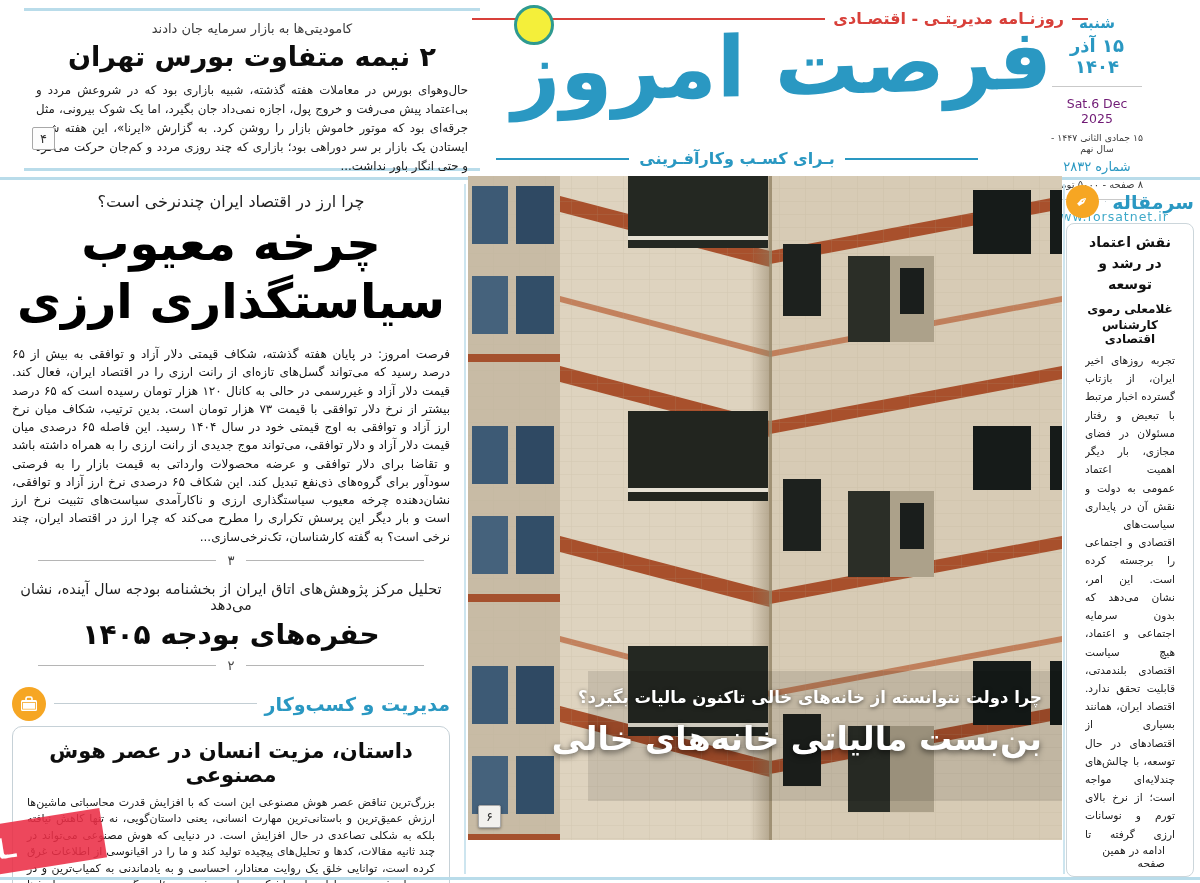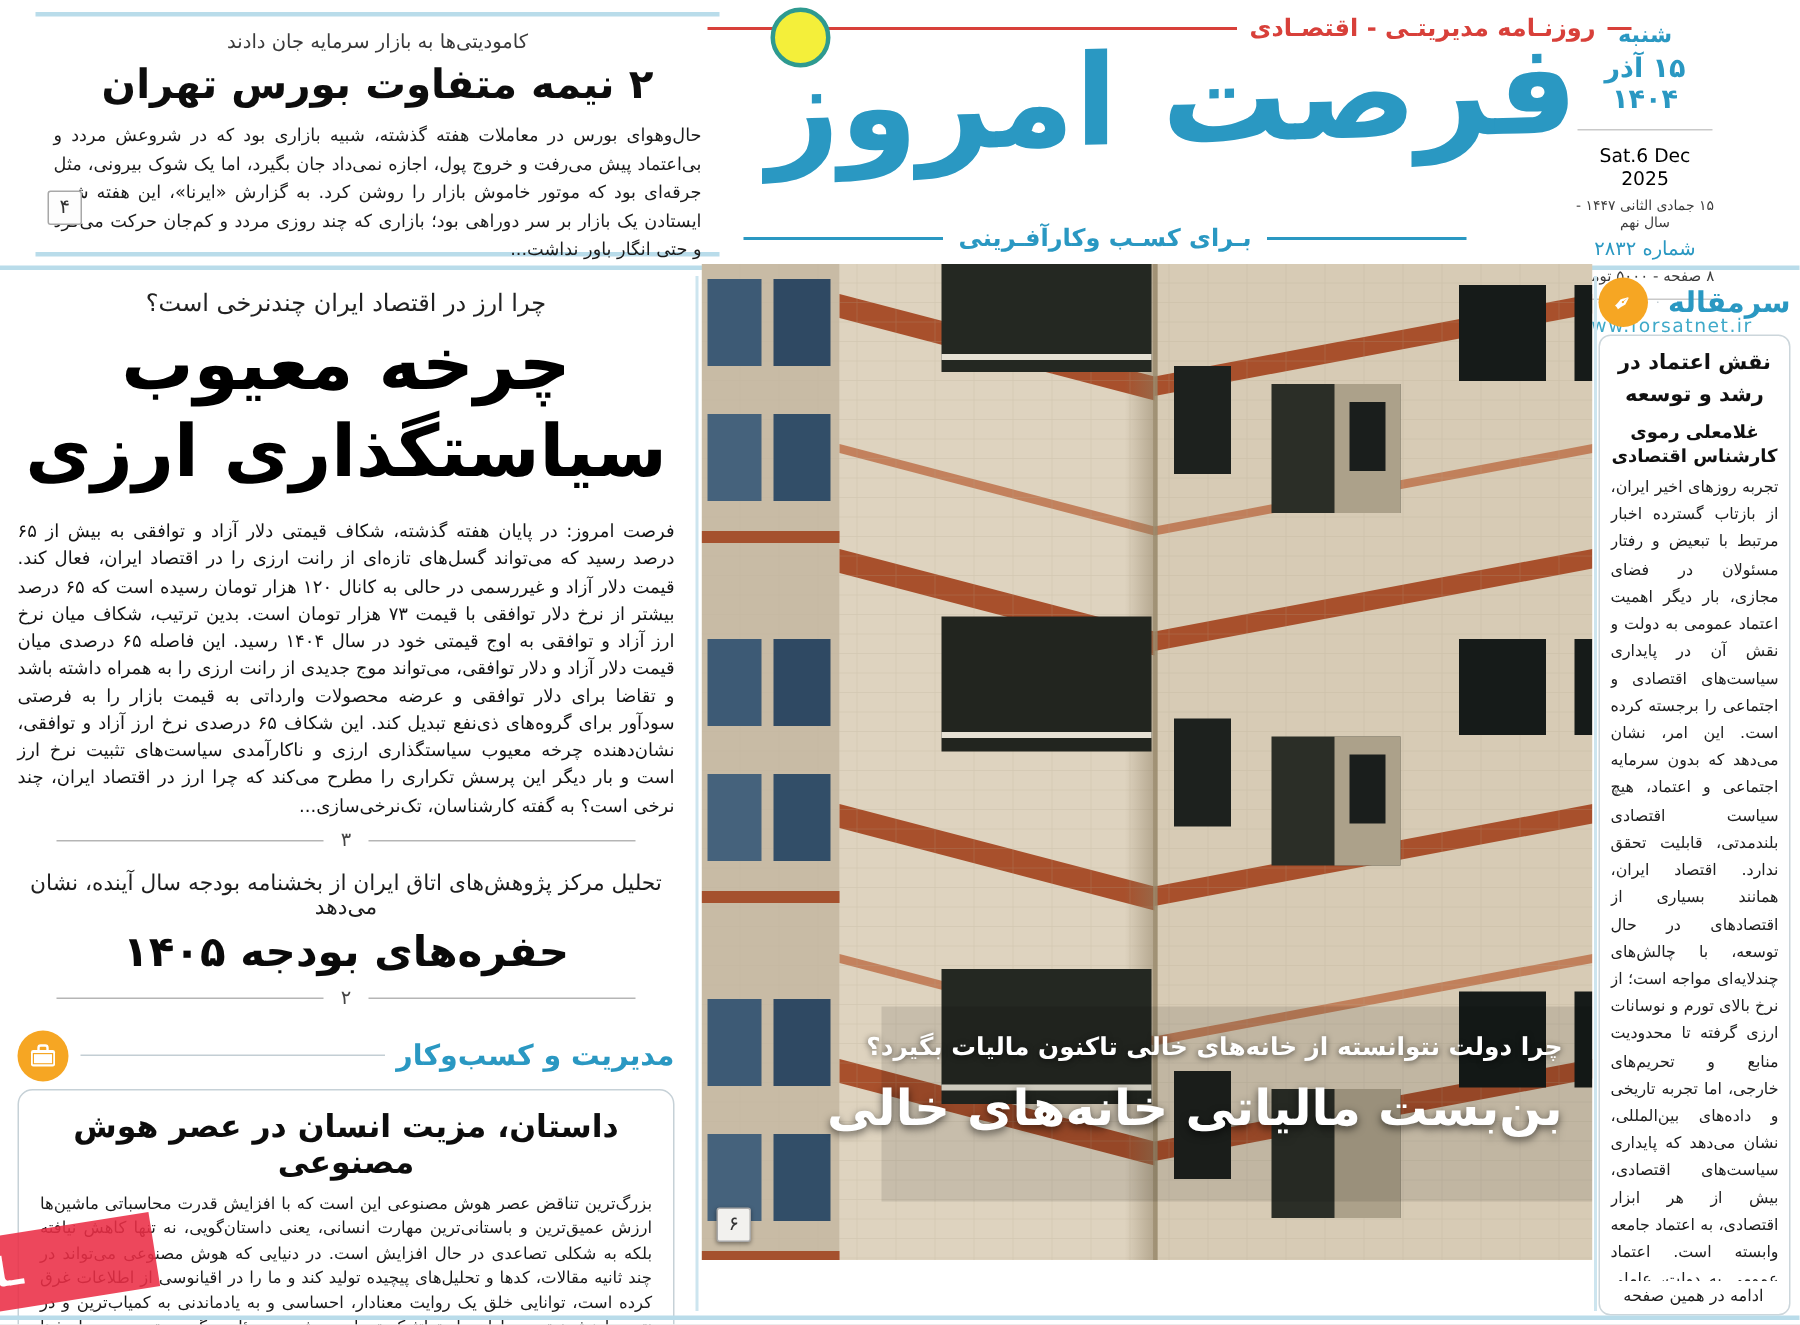--- a/index.html
+++ b/index.html
@@ -29,21 +29,21 @@
     background:#f4ef3a; border:3px solid #2e9a90; }
   .tagline-bottom { position:absolute; bottom:8px; left:30px; right:120px; display:flex; align-items:center; gap:10px; direction:ltr; }
   .tagline-bottom .ln { flex:1; height:2px; background:#2a98c2; }
   .tagline-bottom .txt { color:#2a98c2; font-size:16px; font-weight:bold; letter-spacing:2px; }
 
   
   .date-block { position:absolute; left:1050px; top:8px; width:94px; height:166px; text-align:center; }
   .d-weekday { color:#2a98c2; font-size:15px; font-weight:bold; margin-top:6px; }
   .d-fa { color:#2a98c2; font-size:18px; font-weight:bold; margin-top:3px; }
   .d-hr { border:0; border-top:1px solid #c9c9c9; margin:9px 2px; }
-  .d-en { color:#000000; font-size:12.5px; direction:ltr; }
+  .d-en { color:#701a75; font-size:12.5px; direction:ltr; }
   .d-hijri { color:#3c3c3c; font-size:9.3px; margin-top:6px; }
   .d-issue { color:#2a98c2; font-size:13px; margin-top:5px; }
   .d-pages { color:#3c3c3c; font-size:10px; margin-top:5px; }
   .d-web { color:#3fa9c9; font-size:12.5px; letter-spacing:1px; direction:ltr; margin-top:2px; }
 
   
   .top-sep { position:absolute; left:0; right:0; top:177px; height:3px; background:#b9dcea; }
   .bottom-sep { position:absolute; left:0; right:0; top:877px; height:3px; background:#b9dcea; }
   .vrule { position:absolute; top:184px; height:690px; width:2px; background:#cde5ef; }
   .vrule.v1 { left:464px; } .vrule.v2 { left:1063px; }
@@ -78,21 +78,21 @@
   .photo-headline { font-size:33px; font-weight:bold; margin-top:12px; text-shadow:0 2px 6px rgba(0,0,0,.6); letter-spacing:-.5px; }
   .photo .badge-sq { position:absolute; left:10px; bottom:12px; background:#f2f1ee; box-shadow:0 1px 3px rgba(0,0,0,.4); z-index:3; }
 
   
   .edit-col { position:absolute; left:1066px; top:183px; width:128px; height:694px; display:flex; flex-direction:column; }
   .edit-header { display:flex; align-items:center; gap:6px; margin-top:2px; }
   .edit-header .ln { flex:1; height:1px; background:#c3ced4; }
   .edit-label { color:#2a98c2; font-size:19px; font-weight:bold; }
   .edit-header .icon-circle { width:33px; height:33px; }
   .pen-glyph { color:#fff; font-size:15px; transform:rotate(-40deg); }
-  .edit-box { margin-top:5px; border:1px solid #ccd6db; border-radius:8px; padding:8px 7px 6px; flex:1;
+  .edit-box { margin-top:5px; border:1px solid #ccd6db; border-radius:8px; padding:8px 18px 6px; flex:1;
     display:flex; flex-direction:column; overflow:hidden; }
   .edit-headline { text-align:center; font-size:14px; font-weight:bold; color:#111; line-height:1.5; }
   .edit-author { text-align:center; font-size:12px; font-weight:bold; color:#111; margin-top:7px; }
   .edit-author-title { text-align:center; font-size:12px; font-weight:bold; color:#111; margin-top:2px; margin-bottom:5px; }
   .edit-body { flex:1; overflow:hidden; }
   .edit-body p { font-size:10.6px; color:#202020; text-align:justify; line-height:1.72; }
   .edit-cont { font-size:10.8px; color:#202020; text-align:right; padding-right:10px; margin-top:3px; }
 </style>
 </head>
 <body>

